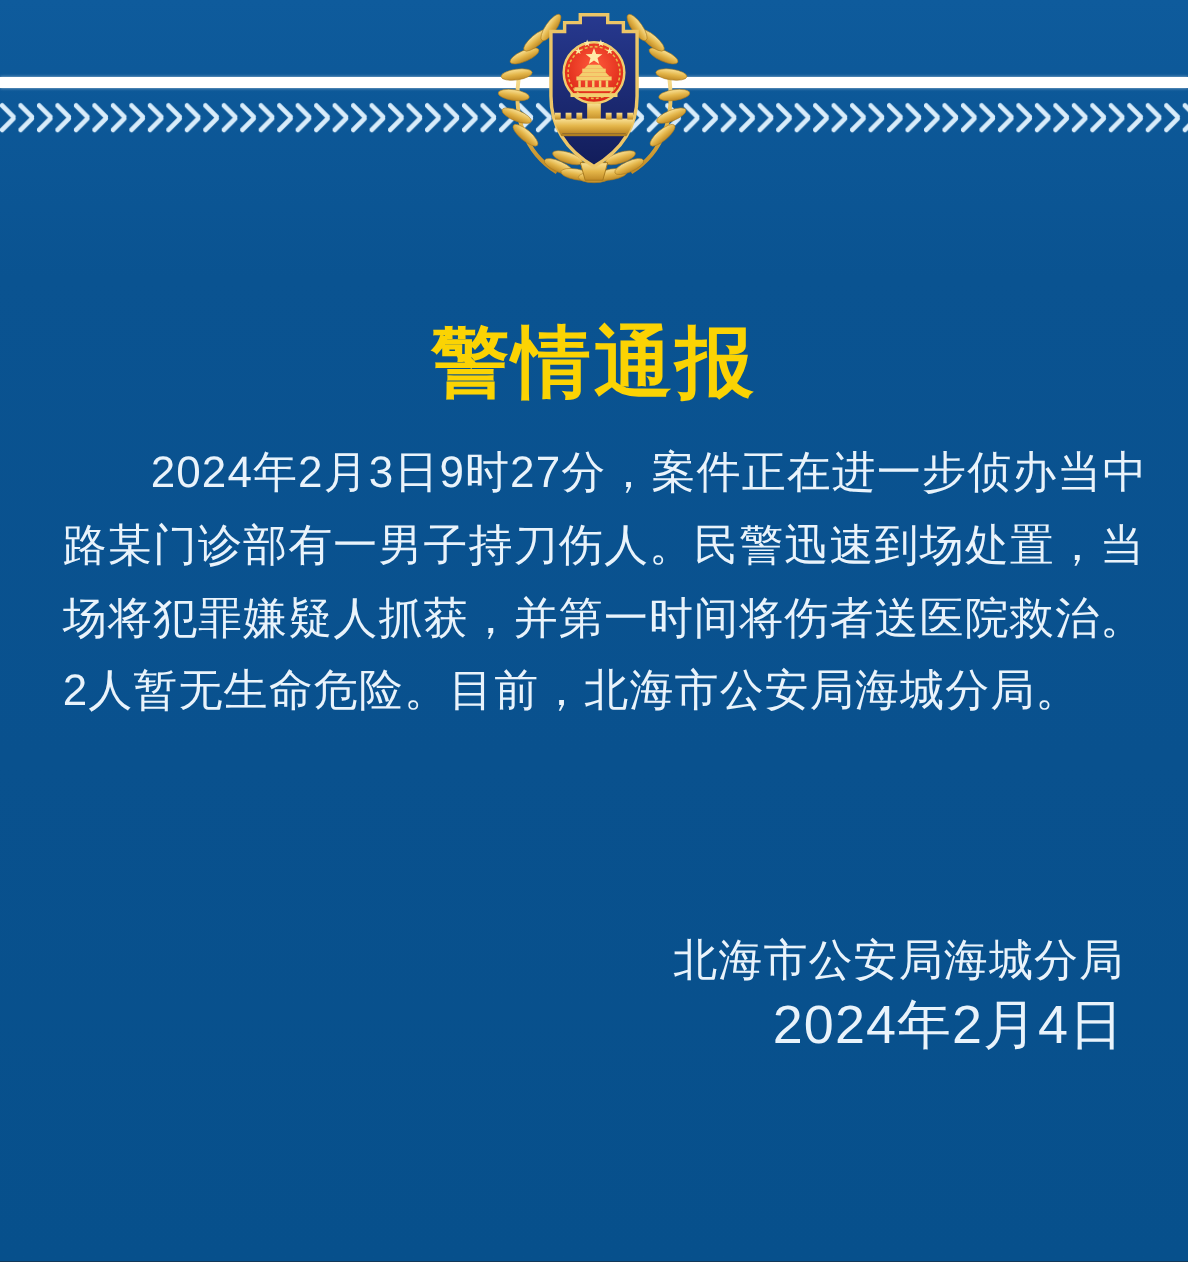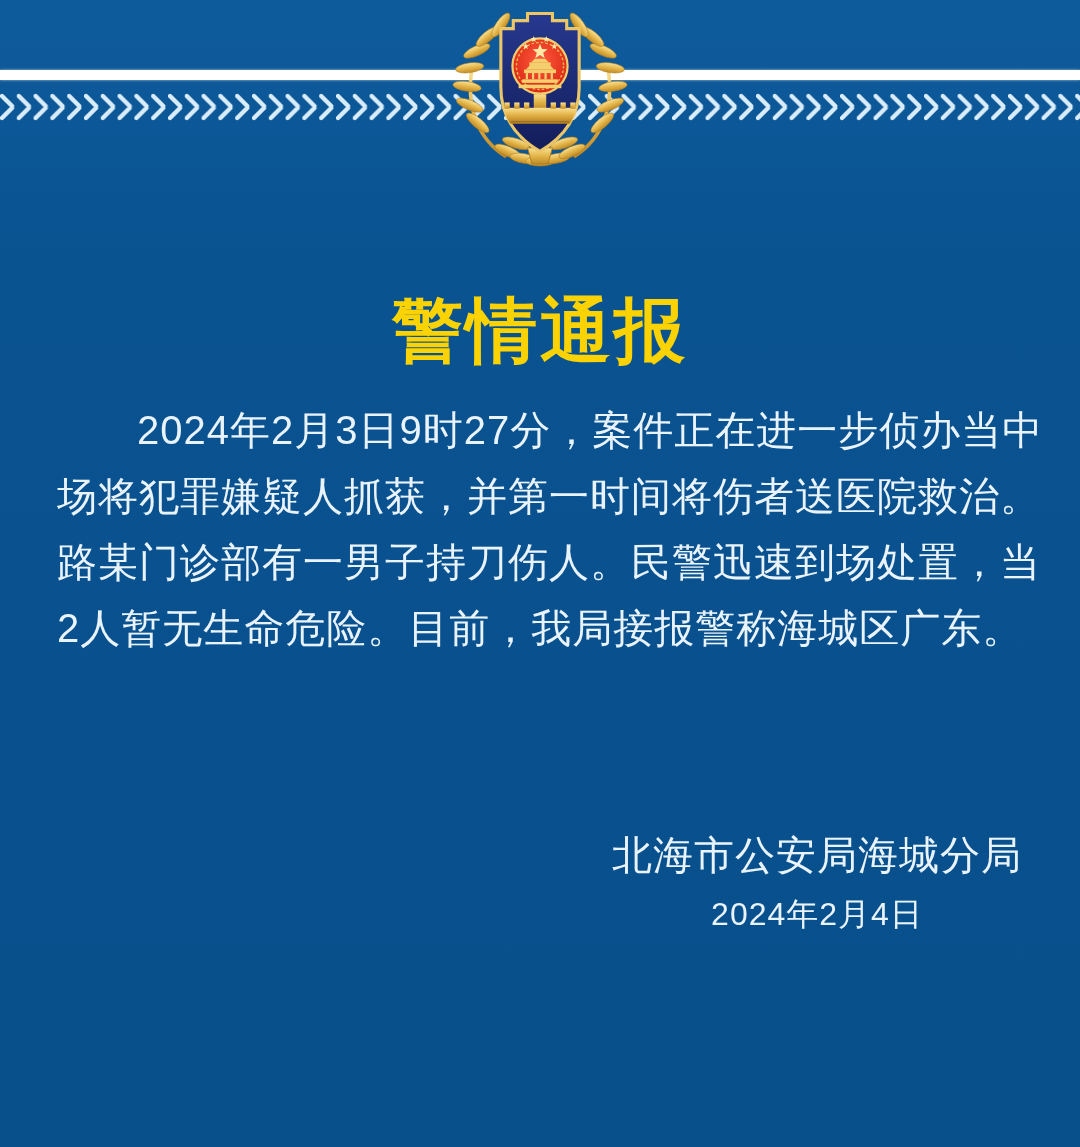--- a/index.html
+++ b/index.html
@@ -64,32 +64,32 @@
   }
   .body-line.fill {
     text-align-last: justify;
     -moz-text-align-last: justify;
   }
   .body-line.indent {
     text-indent: 80px;
   }
   .signature {
     position: absolute;
-    top: 826px;
+    top: 844px;
     right: 58px;
-    text-align: center;
+    text-align: right;
     color: #e9f3fb;
   }
   .signature .agency {
     font-size: 40px;
     line-height: 58px;
     letter-spacing: 1px;
   }
   .signature .date {
-    font-size: 32px;
+    font-size: 49px;
     line-height: 60px;
     letter-spacing: 1px;
   }
 </style>
 </head>
 <body>
 
 <div class="page">
 
   <div class="top-line"></div>
@@ -200,23 +200,23 @@
         <rect x="80" y="83" width="40" height="4"></rect>
         <rect x="76" y="89" width="48" height="4"></rect>
       </g>
     </svg>
   </div>
 
   <h1 class="notice-title">警情通报</h1>
 
   <div class="notice-body">
     <div class="body-line fill indent">2024年2月3日9时27分，案件正在进一步侦办当中</div>
+    <div class="body-line fill">路某门诊部有一男子持刀伤人。民警迅速到场处置，当</div>
     <div class="body-line">场将犯罪嫌疑人抓获，并第一时间将伤者送医院救治。</div>
-    <div class="body-line fill">路某门诊部有一男子持刀伤人。民警迅速到场处置，当</div>
-    <div class="body-line">2人暂无生命危险。目前，我局接报警称海城区广东。</div>
+    <div class="body-line">2人暂无生命危险。目前，北海市公安局海城分局。</div>
   </div>
 
   <div class="signature">
     <div class="agency">北海市公安局海城分局</div>
     <div class="date">2024年2月4日</div>
   </div>
 
 </div>
 
 </body></html>

